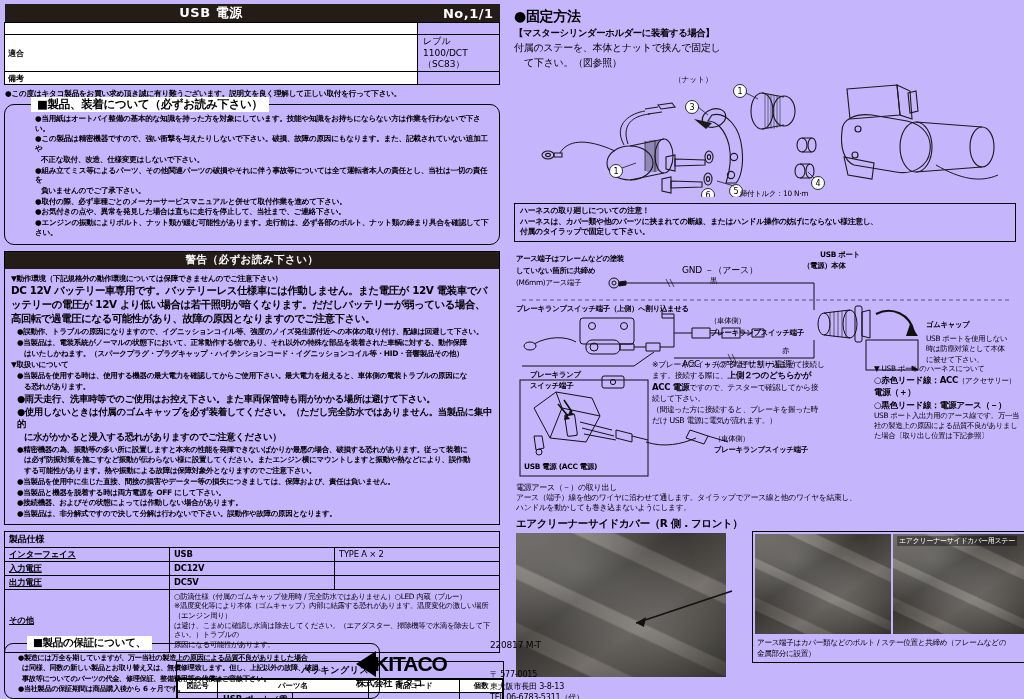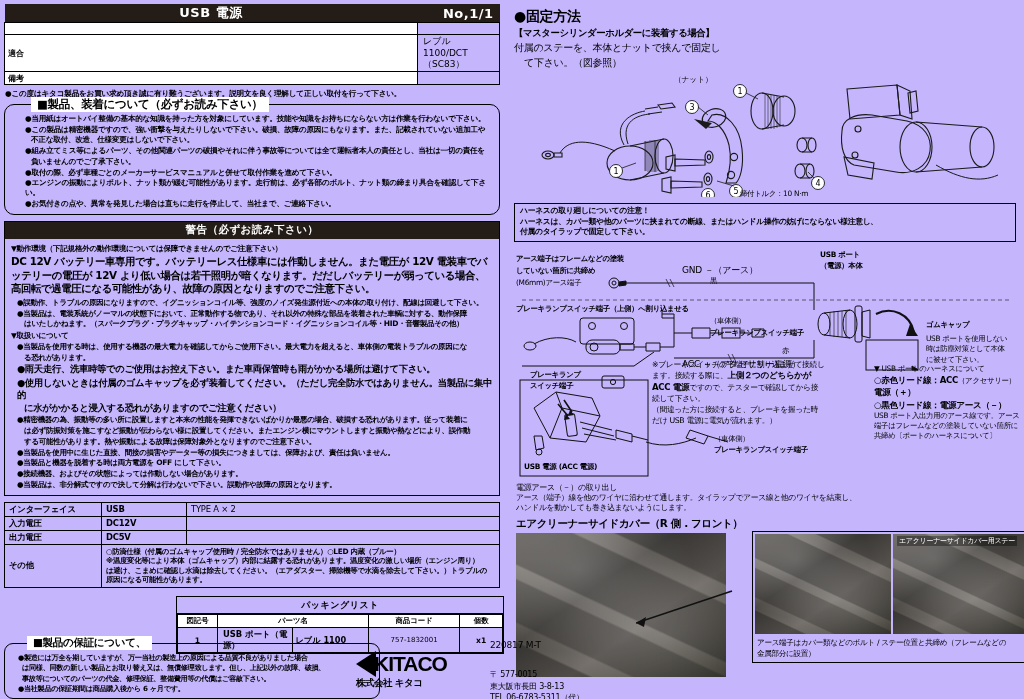--- a/index.html
+++ b/index.html
@@ -87,21 +87,21 @@
     top: -8px;
     left: 26px;
     background: #fff;
     padding: 0 6px;
     font-size: 11.5px;
     font-weight: bold;
     letter-spacing: -.3px;
     white-space: nowrap;
   }
   .bullets p {
-    margin: 0 0 1px 6px;
+    margin: 0 0 1px 16px;
     font-size: 7.6px;
     line-height: 1.28;
     font-weight: bold;
     letter-spacing: -.25px;
     text-indent: 0;
     padding-left: 7px;
   }
   .bullets p.cont { padding-left: 13px; }
 
   
@@ -159,23 +159,23 @@
     border: 1px solid #000;
     font-size: 8.4px;
     padding: 1px 4px;
     vertical-align: middle;
     letter-spacing: -.2px;
   }
   .spec-table td.hd {
     font-weight: bold;
     font-size: 9px;
   }
-  .spec-table td.k { width: 88px; font-weight: bold; }
+  .spec-table td.k { width: 88px; font-weight: bold; text-decoration: underline; }
   .spec-table td.v { width: 76px; font-weight: bold; }
-  .spec-table td.note { font-size: 7.4px; line-height: 1.3; font-weight: bold; letter-spacing: -.3px; padding: 2px 4px;}
+  .spec-table td.note { font-size: 7.4px; line-height: 1.3; font-weight: normal; letter-spacing: -.3px; padding: 2px 4px;}
   .spec-table td.note p { margin:0; }
 
   
   .pack-wrap {
     width: 326px;
     margin-left: 172px;
     border: 1.4px solid #000;
   }
   .pack-title {
     text-align: center;
@@ -398,22 +398,22 @@
 
     <div class="notch-box">
       <div class="notch-title">■製品、装着について（必ずお読み下さい）</div>
       <div class="bullets">
         <p>●当用紙はオートバイ整備の基本的な知識を持った方を対象にしています。技能や知識をお持ちにならない方は作業を行わないで下さい。</p>
         <p>●この製品は精密機器ですので、強い衝撃を与えたりしないで下さい。破損、故障の原因にもなります。また、記載されていない追加工や</p>
         <p class="cont">不正な取付、改造、仕様変更はしないで下さい。</p>
         <p>●組み立てミス等によるパーツ、その他関連パーツの破損やそれに伴う事故等については全て運転者本人の責任とし、当社は一切の責任を</p>
         <p class="cont">負いませんのでご了承下さい。</p>
         <p>●取付の際、必ず車種ごとのメーカーサービスマニュアルと併せて取付作業を進めて下さい。</p>
+        <p>●お気付きの点や、異常を発見した場合は直ちに走行を停止して、当社まで、ご連絡下さい。</p>
         <p>●エンジンの振動によりボルト、ナット類が緩む可能性があります。走行前は、必ず各部のボルト、ナット類の締まり具合を確認して下さい。</p>
-        <p>●お気付きの点や、異常を発見した場合は直ちに走行を停止して、当社まで、ご連絡下さい。</p>
       </div>
     </div>
 
     <div class="warn-box">
       <div class="warn-head">警告（必ずお読み下さい）</div>
       <div class="warn-body">
         <p class="sec">▼動作環境（下記規格外の動作環境については保障できませんのでご注意下さい）</p>
         <p class="big">DC 12V バッテリー車専用です。バッテリーレス仕様車には作動しません。また電圧が 12V 電装車でバッテリーの電圧が 12V より低い場合は若干照明が暗くなります。だだしバッテリーが弱っている場合、高回転で過電圧になる可能性があり、故障の原因となりますのでご注意下さい。</p>
         <p>●誤動作、トラブルの原因になりますので、イグニッションコイル等、強度のノイズ発生源付近への本体の取り付け、配線は回避して下さい。</p>
         <p>●当製品は、電装系統がノーマルの状態下において、正常動作する物であり、それ以外の特殊な部品を装着された車輌に対する、動作保障</p>
@@ -429,20 +429,23 @@
         <p class="cont">する可能性があります。熱や振動による故障は保障対象外となりますのでご注意下さい。</p>
         <p>●当製品を使用中に生じた直接、間接の損害やデーター等の損失につきましては、保障および、責任は負いません。</p>
         <p>●当製品と機器を脱着する時は両方電源を OFF にして下さい。</p>
         <p>●接続機器、およびその状態によっては作動しない場合があります。</p>
         <p>●当製品は、非分解式ですので決して分解は行わないで下さい。誤動作や故障の原因となります。</p>
       </div>
     </div>
 
     <table class="spec-table">
       <tbody>
+          <tr>
+        <td class="hd" colspan="3">製品仕様</td>
+      </tr>
       <tr>
         <td class="k">インターフェイス</td>
         <td class="v">USB</td>
         <td>TYPE A × 2</td>
       </tr>
       <tr>
         <td class="k">入力電圧</td>
         <td class="v">DC12V</td>
         <td></td>
       </tr>
@@ -693,21 +696,21 @@
       <div class="w-big" style="left:168px;top:110px;">ACC ＋（アクセサリー電源）</div>
 
       <div class="w-txt b" style="left:16px; top:122px;">ブレーキランプ</div>
       <div class="w-txt b" style="left:16px; top:133px;">スイッチ端子</div>
 
       <div class="w-txt b" style="left:10px; top:214px;">USB 電源 (ACC 電源)</div>
       <div class="w-txt" style="left:200px;top:186px;">（車体側）</div>
       <div class="w-txt b" style="left:200px;top:197px;">ブレーキランプスイッチ端子</div>
 
       <div class="w-txt b" style="left:306px;top:2px;">USB ポート</div>
-      <div class="w-txt b" style="left:306px;top:13px;">（電源）本体</div>
+      <div class="w-txt b" style="left:289px;top:13px;">（電源）本体</div>
       <div class="w-txt b" style="left:412px;top:72px;">ゴムキャップ</div>
       <div class="w-txt" style="left:412px;top:86px;width:84px;line-height:1.45;">USB ポートを使用しない時は防塵対策として本体に被せて下さい。</div>
 
       <div class="note-ast" style="left:138px; top:112px; width:222px;">
         <div>※ブレーキスイッチの平端子に割り込ませて接続し</div>
         <div>
           <span>ます。接続する際に、</span><b>上側２つのどちらかが</b>
         </div>
         <div>
           <b>ACC 電源</b><span>ですので、テスターで確認してから接</span>
@@ -716,21 +719,21 @@
         <div>（間違った方に接続すると、ブレーキを握った時</div>
         <div>だけ USB 電源に電気が流れます。）</div>
       </div>
 
       <div class="lead-sec" style="left:360px; top:116px; width:148px;">
         <div style="font-size:7.4px;">▼ USB ポートのハーネスについて</div>
         <div>
           <span class="ttl">○赤色リード線：ACC</span><span class="sm">（アクセサリー）</span><span class="ttl">電源（＋）</span>
         </div>
         <div class="ttl">○黒色リード線：電源アース（－）</div>
-        <div>USB ポート入出力用のアース線です。アース端子はフレームなどの塗装していない箇所に共締め〔ポートのハーネスについて〕</div>
+        <div>USB ポート入出力用のアース線です。万一当社の製造上の原因による品質不良がありました場合〔取り出し位置は下記参照〕</div>
       </div>
     </div>
 
     <div class="ground-note">
       <div class="t">電源アース（－）の取り出し</div>
       <div class="d">アース（端子）線を他のワイヤに沿わせて通します。タイラップでアース線と他のワイヤを結束し、</div>
       <div class="d">ハンドルを動かしても巻き込まないようにします。</div>
     </div>
 
     <div class="ac-title">エアクリーナーサイドカバー（R 側 . フロント）</div>

